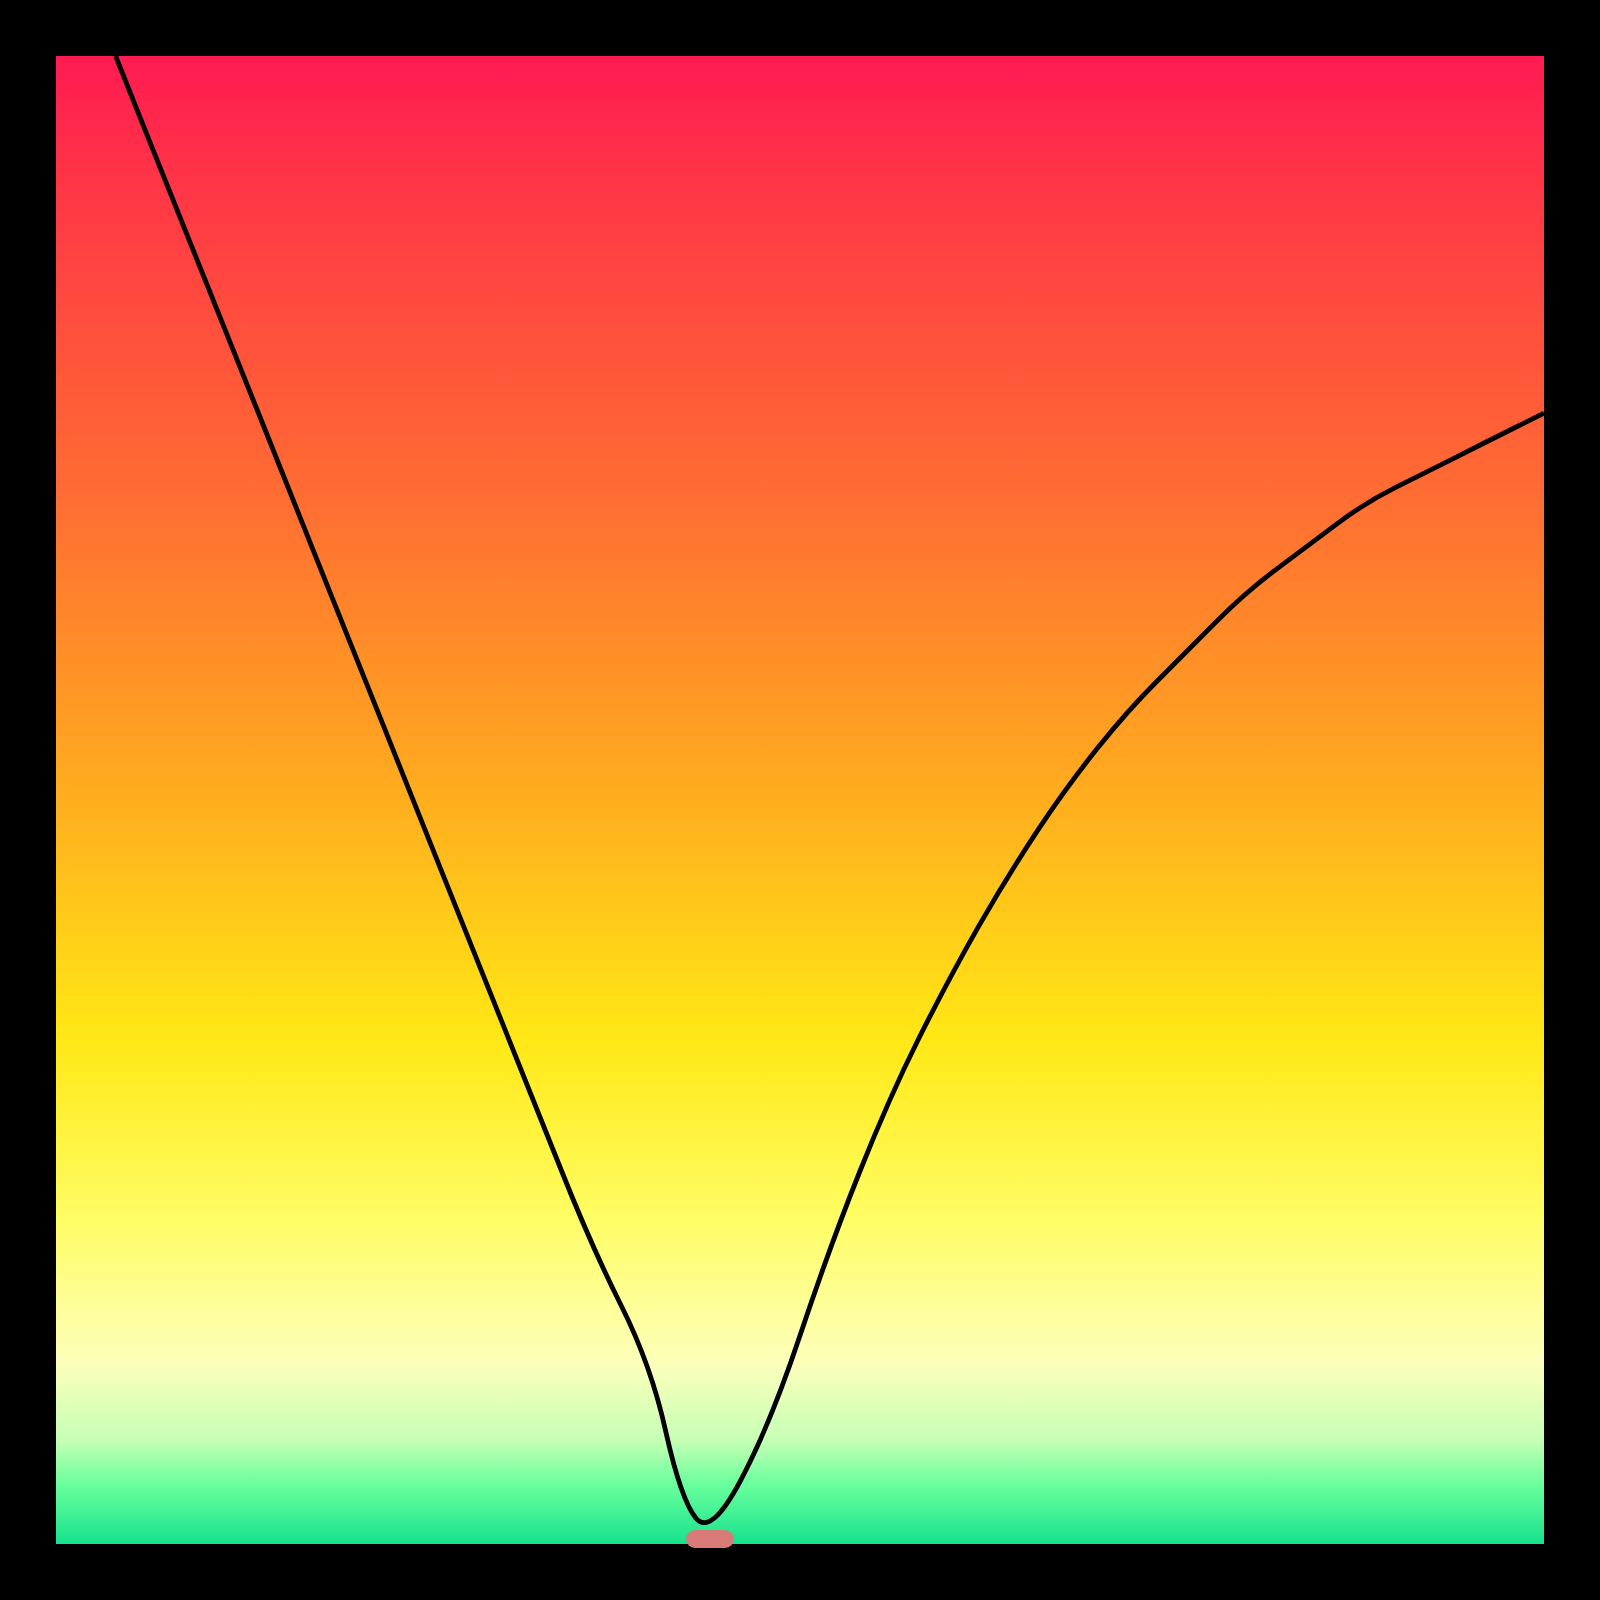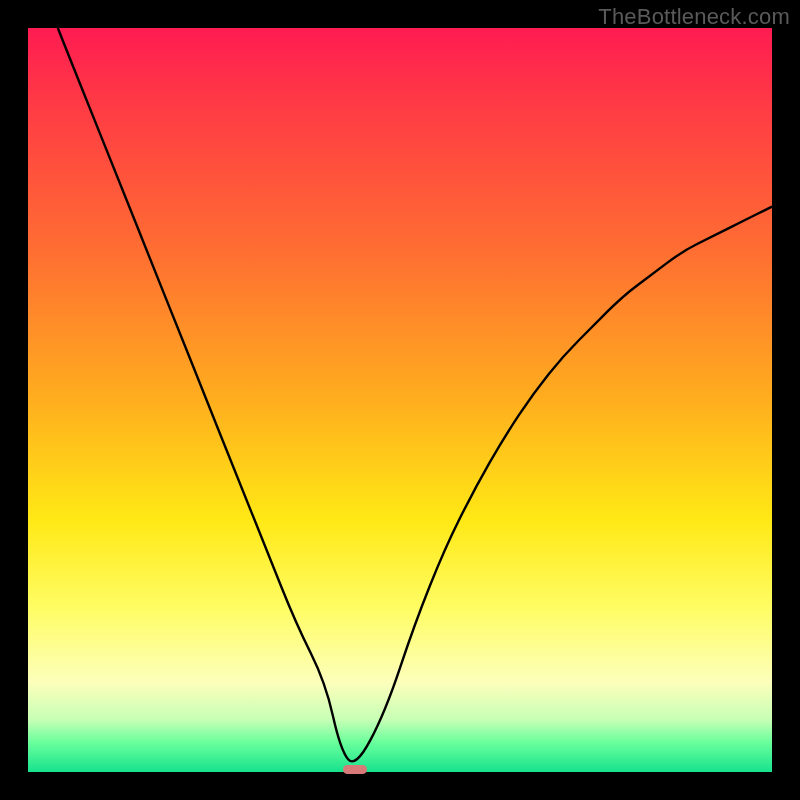--- a/index.html
+++ b/index.html
@@ -67,14 +67,13 @@
 
   <div class="plot-area">
 
     <svg class="curve" viewBox="0 0 744 744" preserveAspectRatio="none">
       <path id="curve-path" fill="none" stroke="#000000" stroke-width="2.4" d="M 29.8 0.0 Q 29.8 0.0 44.6 37.2 Q 59.5 74.4 74.4 111.6 Q 89.3 148.8 104.2 186.0 Q 119.0 223.2 133.9 260.4 Q 148.8 297.6 163.7 334.8 Q 178.6 372.0 193.4 409.2 Q 208.3 446.4 223.2 483.6 Q 238.1 520.8 253.0 558.0 Q 267.8 595.2 282.7 625.0 Q 297.6 654.7 305.0 688.2 Q 312.5 721.7 319.9 731.0 Q 327.4 740.3 342.2 712.4 Q 357.1 684.5 372.0 639.8 Q 386.9 595.2 401.8 558.0 Q 416.6 520.8 431.5 491.0 Q 446.4 461.3 461.3 435.2 Q 476.2 409.2 491.0 386.9 Q 505.9 364.6 520.8 346.0 Q 535.7 327.4 550.6 312.5 Q 565.4 297.6 580.3 282.7 Q 595.2 267.8 610.1 256.7 Q 625.0 245.5 639.8 234.4 Q 654.7 223.2 669.6 215.8 Q 684.5 208.3 699.4 200.9 Q 714.2 193.4 729.1 186.0 T 744.0 178.6"></path>
     </svg>
 
     <div class="marker" id="marker" style="left: 315.456px; top: 737.304px; width: 23.808px; height: 8.928px; background: rgb(216, 122, 120);"></div>
   </div>
 
-  <div class="watermark">TheBottleneck.com</div>
 </div>
 
 </body></html>

